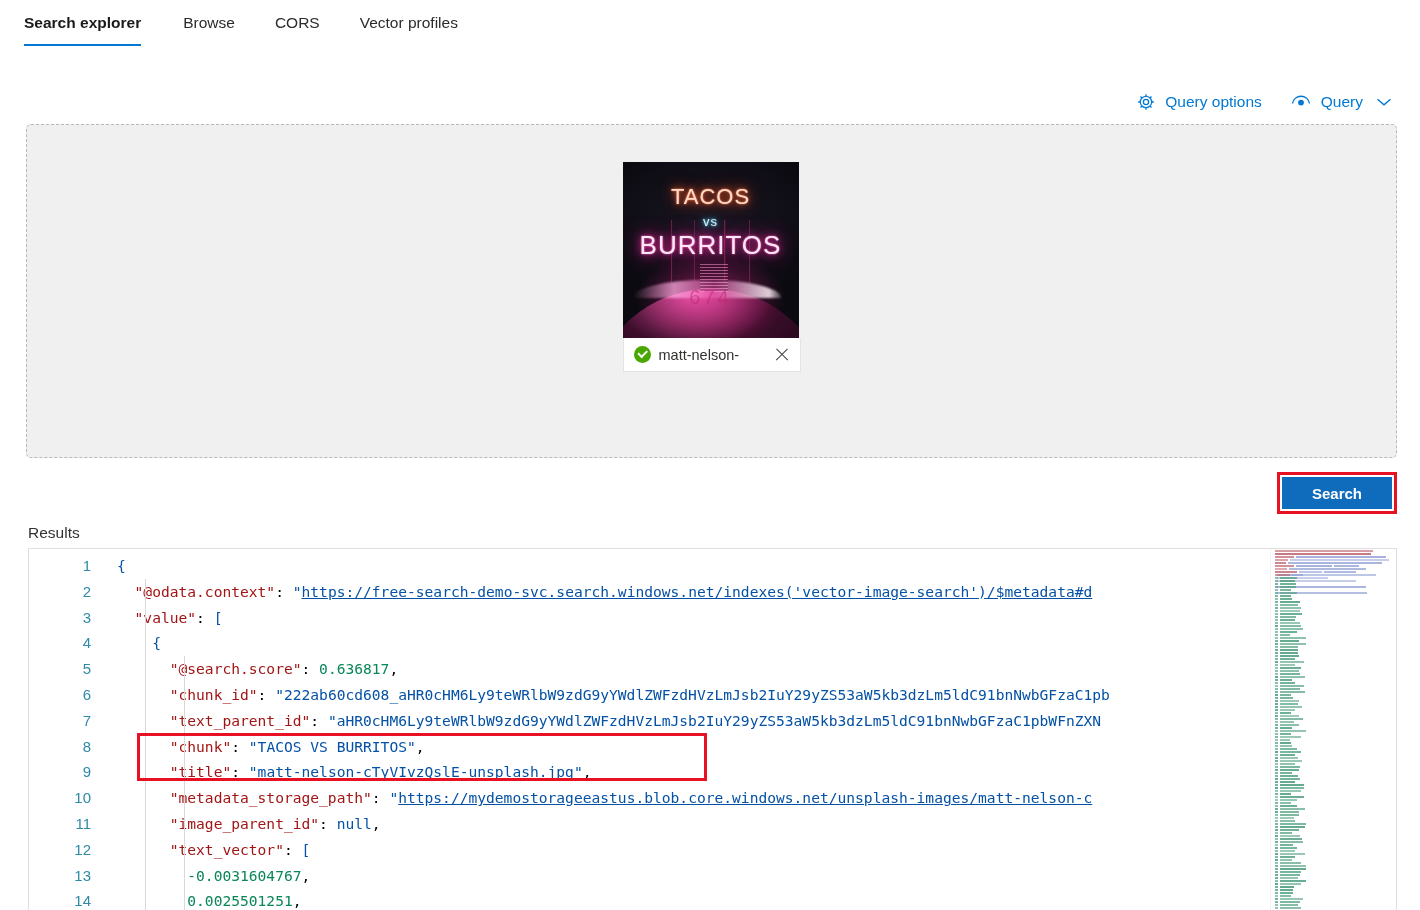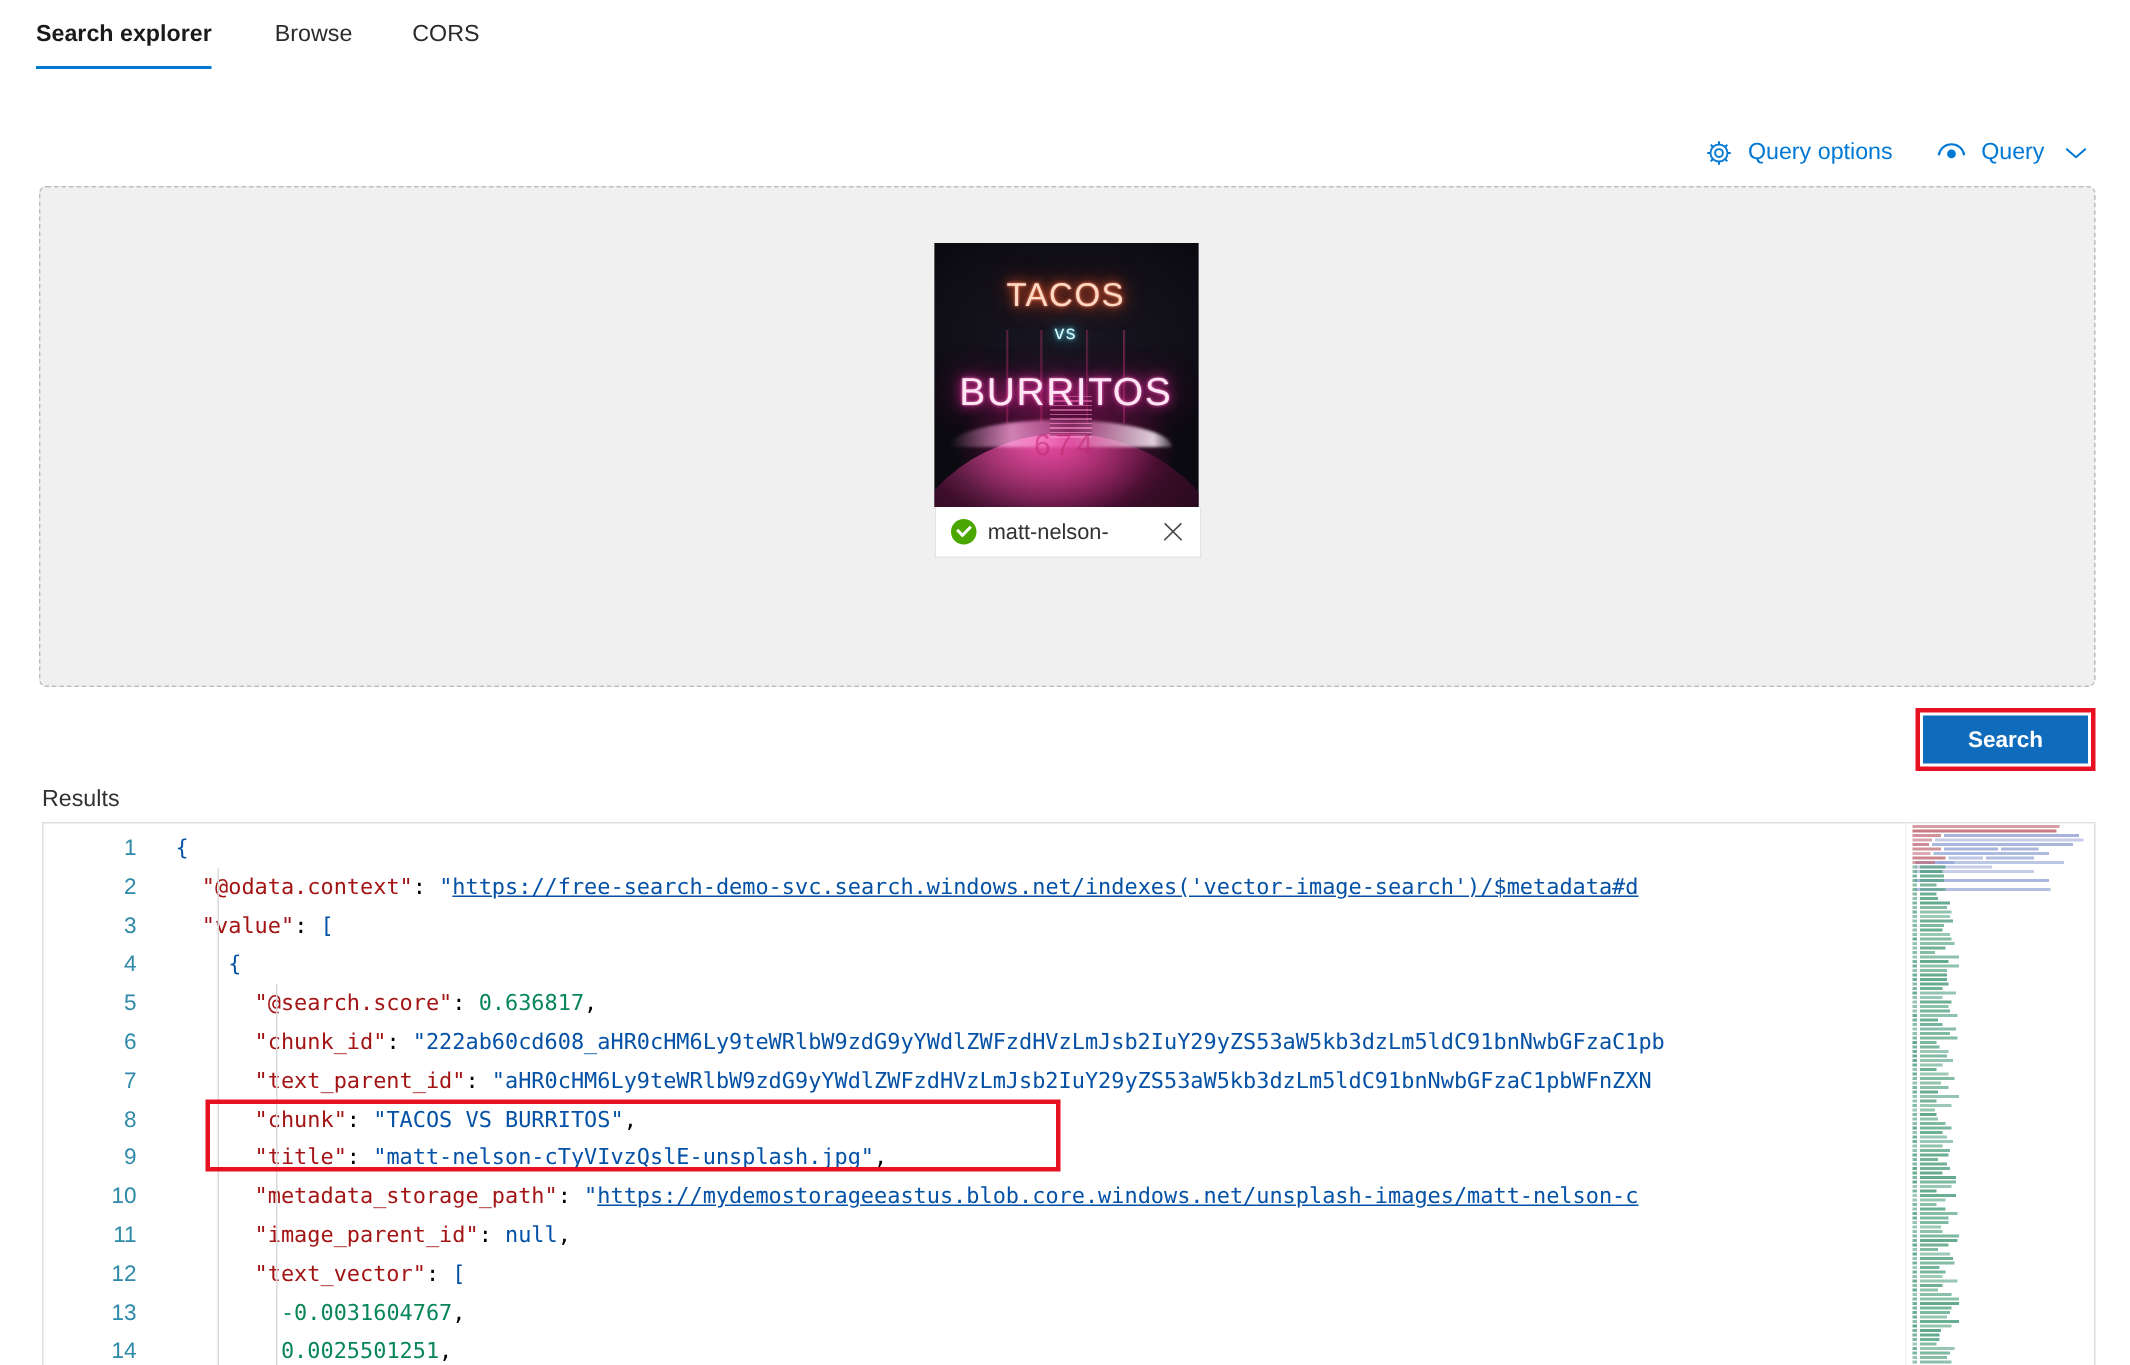--- a/index.html
+++ b/index.html
@@ -141,21 +141,20 @@
     top: 52px;
     font-size: 13px;
     color: #d8fbff;
     text-shadow: 0 0 3px #6fe6ff, 0 0 9px #23b9e0;
   }
   .neon-burritos {
     top: 68px;
     font-size: 26px;
     color: #ffe6f5;
     text-shadow: 0 0 2px #ff7ad0, 0 0 8px #ff2ea6, 0 0 20px #e0138c;
-    margin-top: 16px;
   }
   .neon-555 {
     top: 124px;
     font-size: 20px;
     color: rgba(190,40,110,0.55);
     letter-spacing: 3px;
   }
   .filebar {
     margin-top: 0;
     height: 34px;
@@ -316,20 +315,21 @@
     pointer-events: none;
   }
 </style>
 </head>
 <body>
 
 <div class="tabstrip">
   <div class="tab active"><span>Search explorer</span></div>
   <div class="tab"><span>Browse</span></div>
   <div class="tab"><span>CORS</span></div>
+  <div class="tab"><span>Vector profiles</span></div>
 </div>
 
 <div class="commandbar">
   <div class="cmd">
     <span>
       <svg width="20" height="20" viewBox="0 0 20 20" fill="none" stroke="#0078d4" stroke-width="1.3">
         <circle cx="10" cy="10" r="2.6"></circle>
         <path d="M10 2.2v2.1M10 15.7v2.1M2.2 10h2.1M15.7 10h2.1M4.5 4.5l1.5 1.5M14 14l1.5 1.5M15.5 4.5L14 6M6 14l-1.5 1.5"></path>
         <path d="M10 4.3a5.7 5.7 0 100 11.4 5.7 5.7 0 000-11.4z" stroke-opacity="0.95"></path>
       </svg>

